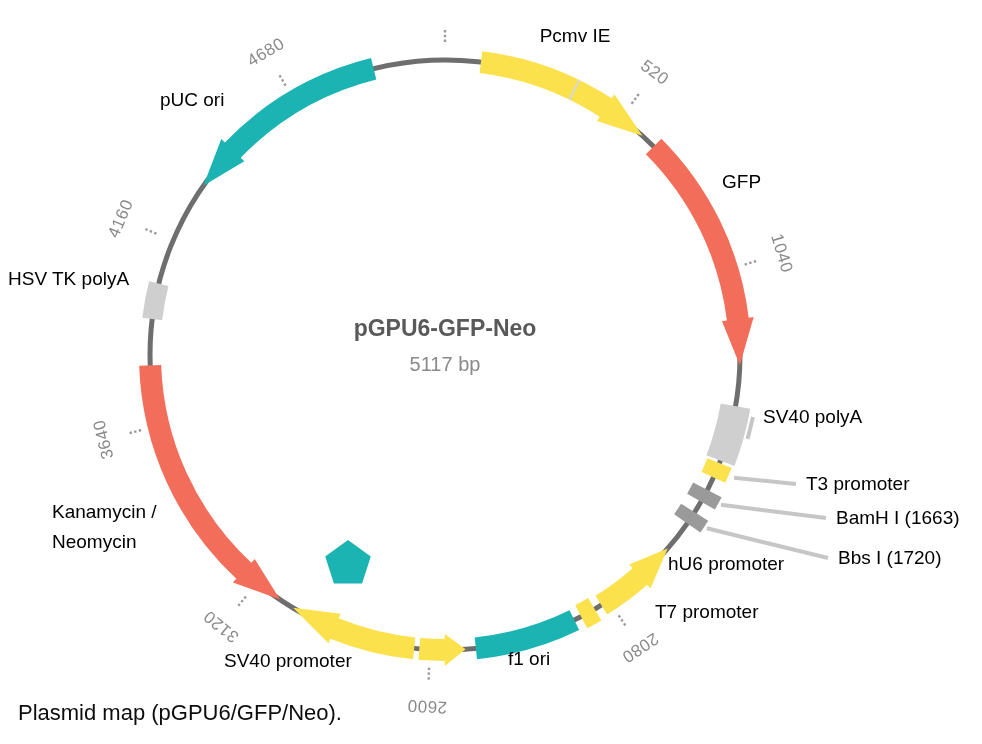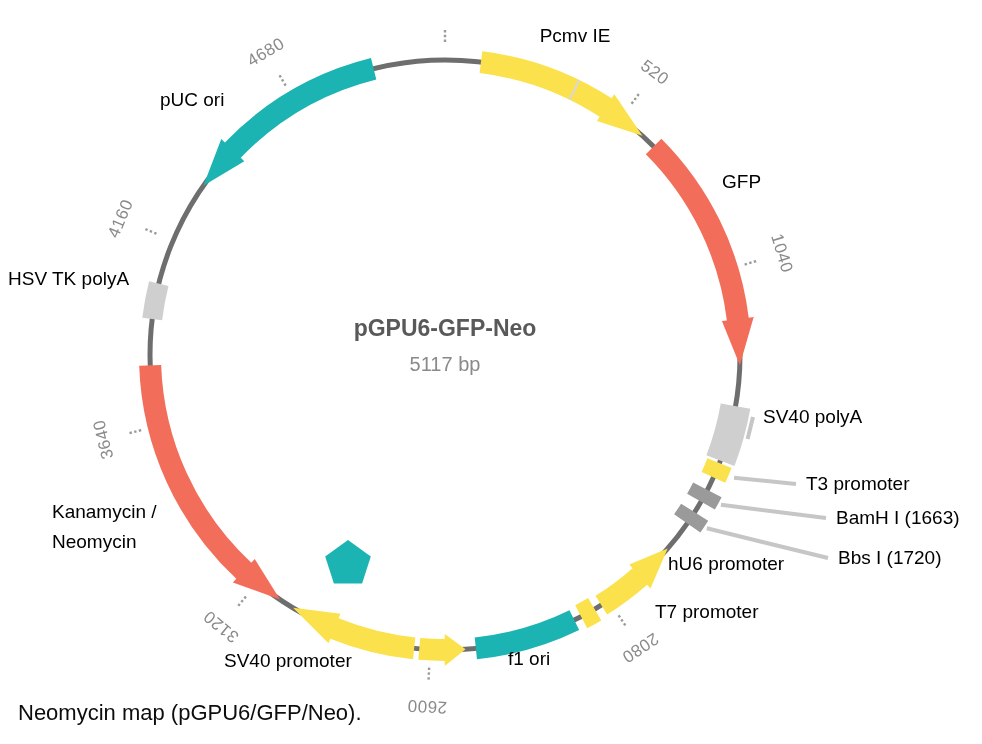--- a/index.html
+++ b/index.html
@@ -161,14 +161,14 @@
         <text x="224" y="667" class="feat-label" text-anchor="start">SV40 promoter</text>
         <text x="52" y="518" class="feat-label" text-anchor="start"><tspan x="52" dy="0">Kanamycin /</tspan><tspan x="52" dy="30">Neomycin</tspan></text>
         <text x="8" y="285" class="feat-label" text-anchor="start">HSV TK polyA</text>
         <text x="160" y="106" class="feat-label" text-anchor="start">pUC ori</text>
       </g>
     <g id="layer-center">
       <text id="center-name" class="plasmid-name" x="445" y="336" text-anchor="middle">pGPU6-GFP-Neo</text>
       <text id="center-size" class="plasmid-size" x="445" y="371" text-anchor="middle">5117 bp</text>
     </g>
   </svg>
-  <div class="caption">Neomycin map (pGPU6/GFP/Neo).</div>
+  <div class="caption">Plasmid map (pGPU6/GFP/Neo).</div>
 </div>
 
 </body></html>

